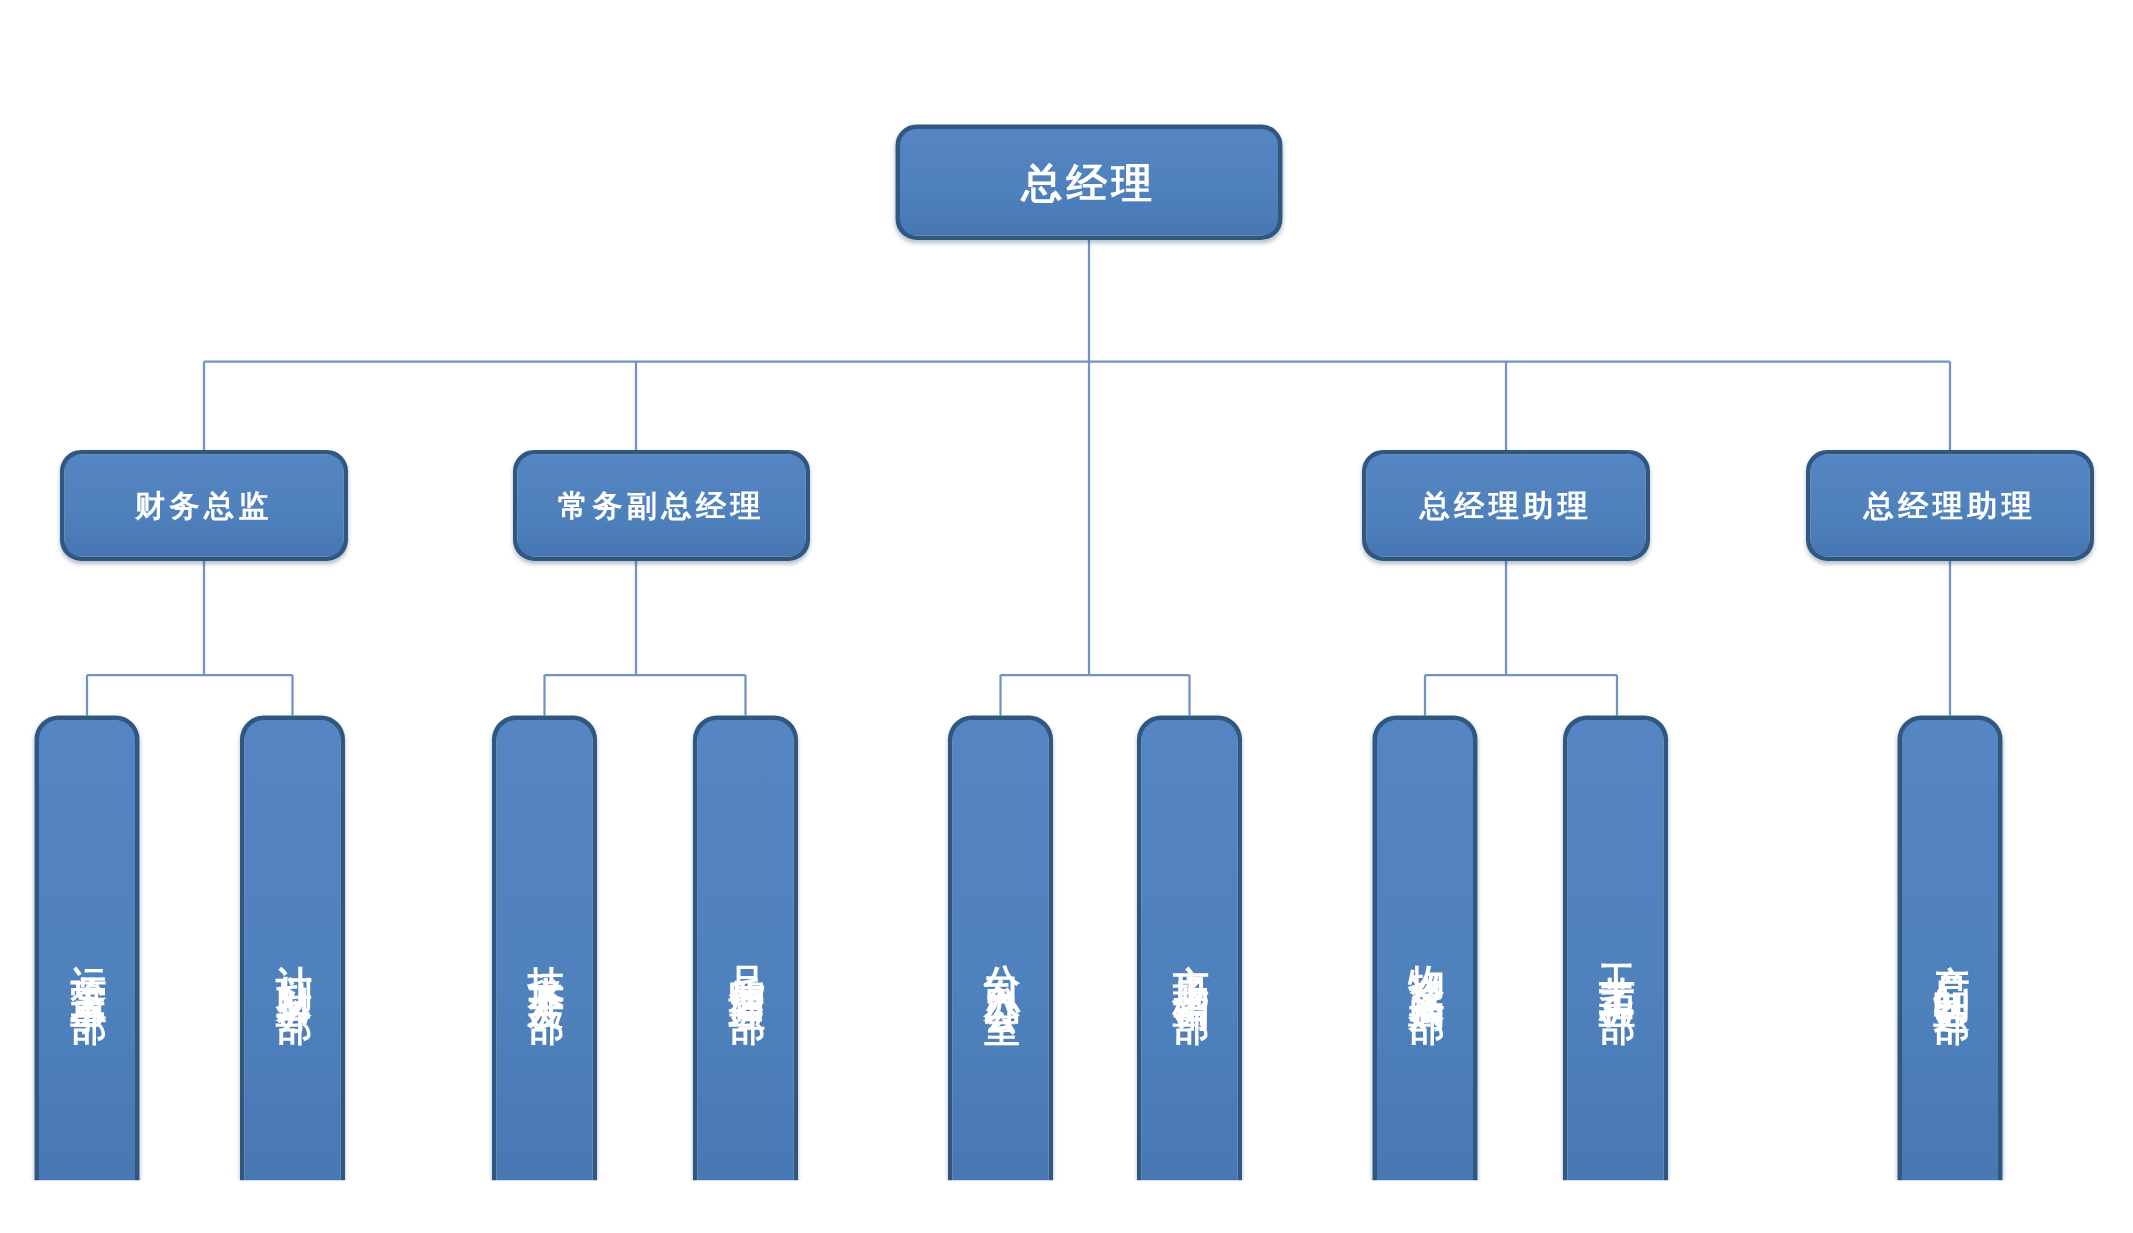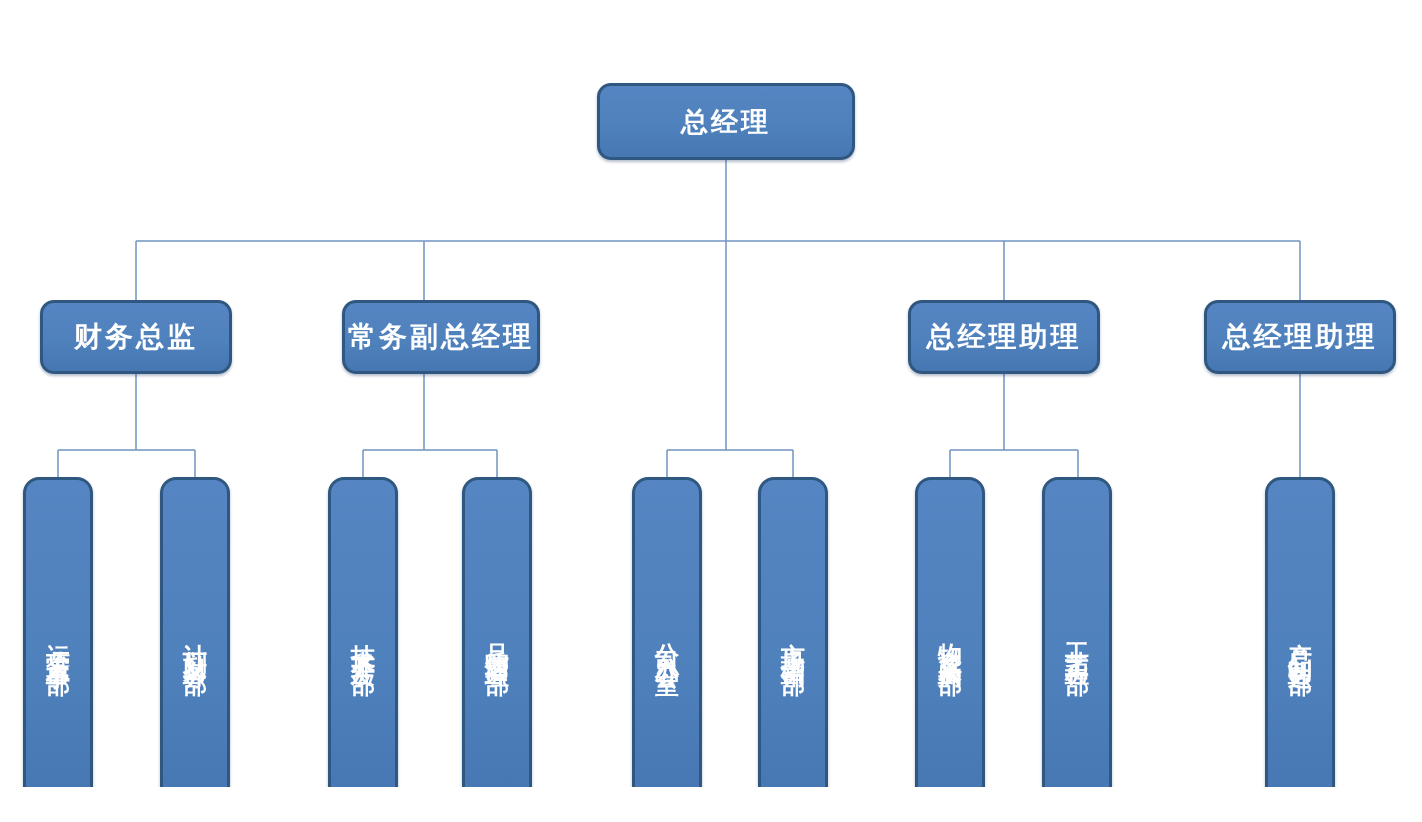--- a/index.html
+++ b/index.html
@@ -37,21 +37,21 @@
     justify-content: center;
     color: var(--node-text, #FFFFFF);
     font-weight: bold;
     box-shadow: 0 2px 3px rgba(40, 70, 110, 0.35);
   }
   .node.h .label {
     letter-spacing: 3px;
     white-space: nowrap;
   }
   .node.root { font-size: 27px; }
-  .node.mgr { font-size: 28px; }
+  .node.mgr { font-size: 20px; }
   .node.v {
     border-radius: 16px;
     font-size: 24px;
   }
   .node.v .label {
     writing-mode: vertical-rl;
     text-orientation: upright;
     letter-spacing: 7px;
     line-height: 1;
   }

